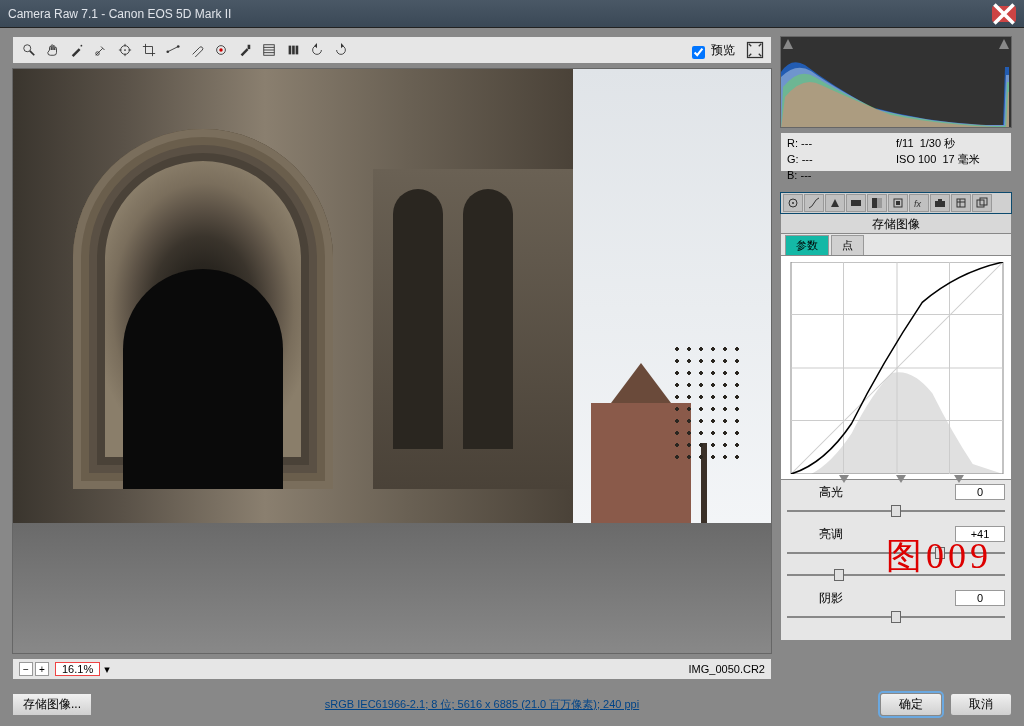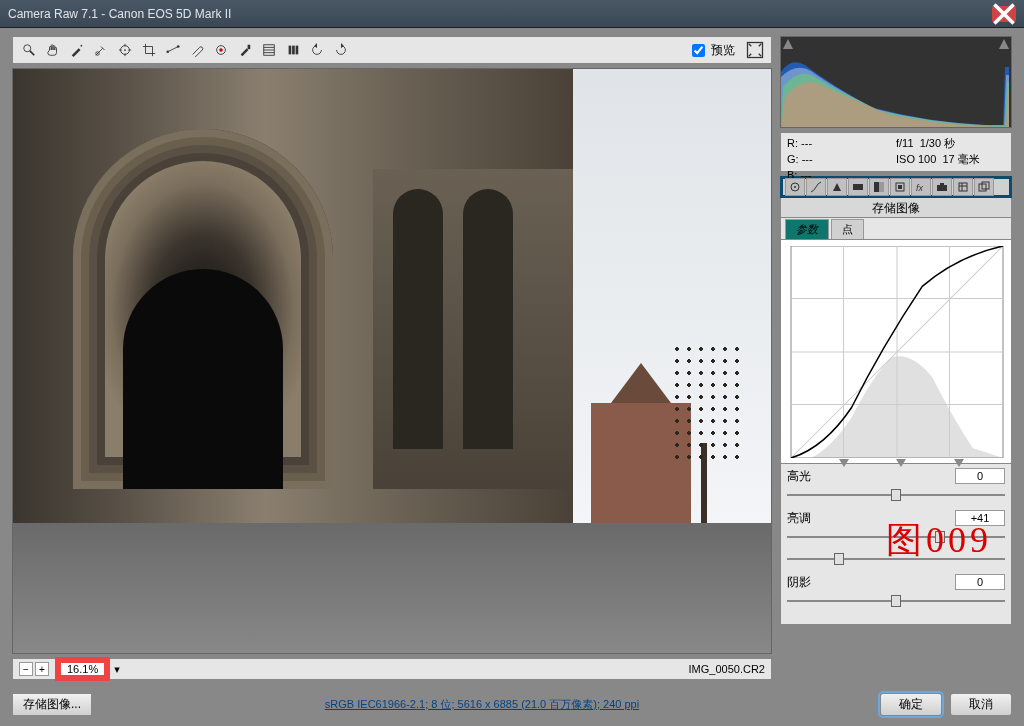--- a/index.html
+++ b/index.html
@@ -8,21 +8,21 @@
 .titlebar { height: 28px; background: linear-gradient(#4a5866, #3a4856); color: #e0e4ea; display: flex; align-items: center; padding: 0 8px; font-size: 12px; border-bottom: 1px solid #222; }
 .titlebar .close { margin-left: auto; width: 24px; height: 16px; background: #c44; border-radius: 2px; display: flex; align-items: center; justify-content: center; color: #fff; }
 
 .workarea { position: relative; height: 698px; background: #888; }
 
 .left-pane { position: absolute; left: 12px; top: 8px; width: 760px; }
 .toolbar { height: 28px; background: #e6e6e6; border: 1px solid #888; display: flex; align-items: center; padding: 0 6px; gap: 4px; }
 .tool { width: 20px; height: 20px; display: flex; align-items: center; justify-content: center; border: 1px solid transparent; cursor: pointer; }
 .tool svg { width: 14px; height: 14px; }
 .toolbar .spacer { flex: 1; }
-.preview-check { display: flex; align-items: center; gap: 4px; font-size: 12px; }
+.preview-check { display: flex; align-items: flex-end; gap: 4px; font-size: 12px; }
 .preview-check input { margin-right: 2px; }
 .fullscreen-btn { width: 20px; height: 20px; display: flex; align-items: center; justify-content: center; margin-left: 6px; }
 
 .image-viewport { margin-top: 4px; width: 760px; height: 586px; background: #3a3a3a; border: 1px solid #666; position: relative; overflow: hidden; }
 .cathedral { position: absolute; inset: 0; }
 .sky { position: absolute; right: 0; top: 0; width: 200px; height: 480px; background: linear-gradient(#e0e4e8, #f4f6f8); }
 .stone-main { position: absolute; left: 0; top: 0; width: 560px; height: 530px; background: linear-gradient(90deg, #3a352e 0%, #5a5248 20%, #8a7f6f 45%, #6a6154 70%, #4a4238 100%); }
 .arch { position: absolute; left: 60px; top: 60px; width: 260px; height: 360px; border-radius: 130px 130px 0 0; background: radial-gradient(ellipse 130px 180px at 50% 50%, #1a1814 0%, #2a2620 25%, #3a342c 40%, #5a5044 55%, #7a6e5c 70%, #8a7e6a 85%); box-shadow: inset 0 0 0 8px #7a6e5c, inset 0 0 0 16px #6a5e4c, inset 0 0 0 24px #5a5044, inset 0 0 0 32px #4a4238; }
 .arch-door { position: absolute; left: 110px; top: 200px; width: 160px; height: 220px; border-radius: 80px 80px 0 0; background: #0a0a0a; }
 .gothic { position: absolute; left: 360px; top: 100px; width: 200px; height: 320px; background: linear-gradient(#6a6154, #4a4238); }
@@ -31,56 +31,56 @@
 .gothic::after { left: 90px; }
 .ground { position: absolute; bottom: 0; left: 0; right: 0; height: 130px; background: linear-gradient(#6a6a6a, #888); }
 .bldg { position: absolute; right: 80px; bottom: 130px; width: 100px; height: 120px; background: #8a5a4a; }
 .bldg::after { content: ""; position: absolute; top: -40px; left: 20px; width: 60px; height: 40px; background: #6a4a3a; clip-path: polygon(0 100%, 50% 0, 100% 100%); }
 .tree { position: absolute; right: 30px; bottom: 130px; width: 70px; height: 180px; }
 .tree::before { content: ""; position: absolute; bottom: 0; left: 30px; width: 6px; height: 80px; background: #3a3028; }
 .tree::after { content: ""; position: absolute; top: 0; left: 0; width: 70px; height: 120px; background: radial-gradient(#2a2620 20%, transparent 22%) 0 0/12px 12px; }
 
 .zoom-bar { margin-top: 4px; height: 22px; background: #e6e6e6; border: 1px solid #888; display: flex; align-items: center; padding: 0 6px; font-size: 11px; }
 .zoom-btn { width: 14px; height: 14px; border: 1px solid #999; background: #fff; display: inline-flex; align-items: center; justify-content: center; font-size: 10px; margin-right: 2px; cursor: pointer; }
-.zoom-val { border: 6px solid #ef4444; background: #fff; padding: 0 6px; margin: 0 4px; }
+.zoom-val { border: 1px solid #ef4444; background: #fff; padding: 0 6px; margin: 0 4px; }
 .filename { flex: 1; text-align: right; }
 
 .right-pane { position: absolute; left: 780px; top: 8px; width: 232px; }
 .histogram-box { height: 92px; background: #323232; border: 1px solid #666; position: relative; overflow: hidden; }
 .hist-tri { position: absolute; top: 2px; width: 10px; height: 10px; }
 .hist-tri.left { left: 2px; }
 .hist-tri.right { right: 2px; }
 .hist-tri svg { width: 10px; height: 10px; }
 
 .meta-box { margin-top: 4px; height: 40px; background: #e6e6e6; border: 1px solid #888; display: flex; font-size: 11px; padding: 2px 6px; }
 .meta-col { flex: 1; line-height: 16px; }
 .meta-col.r { text-align: left; }
 
-.panel-tabs { margin-top: 4px; height: 22px; background: #d0d0d0; border: 3px solid #0c4a6e; display: flex; align-items: center; padding: 0 2px; gap: 1px; }
+.panel-tabs { margin-top: 20px; height: 22px; background: #d0d0d0; border: 1px solid #0c4a6e; display: flex; align-items: center; padding: 0 2px; gap: 1px; }
 .ptab { width: 20px; height: 18px; background: #c0c0c0; border: 1px solid #999; display: flex; align-items: center; justify-content: center; cursor: pointer; }
 .ptab svg { width: 12px; height: 12px; }
 
 .panel-title { height: 20px; background: #d8d8d8; border: 1px solid #888; border-top: none; text-align: center; line-height: 20px; font-size: 12px; }
 
 .sub-tabs { height: 22px; background: #e6e6e6; border: 1px solid #888; border-top: none; display: flex; padding-left: 4px; align-items: flex-end; }
 .sub-tab { padding: 2px 10px; border: 1px solid #999; border-bottom: none; background: #d0d0d0; font-size: 11px; margin-right: 2px; cursor: pointer; }
-.sub-tab.active { background: #0f766e; font-style: italic; }
+.sub-tab.active { background: #14b8a6; }
 
 .curve-box { height: 224px; background: #fff; border: 1px solid #888; border-top: none; position: relative; }
 .curve-grid { position: absolute; inset: 6px; }
 .curve-grid line { stroke: #ccc; stroke-width: 1; }
 .curve-grid .outer { stroke: #888; }
 .curve-path { stroke: #000; stroke-width: 1.5; fill: none; }
 .curve-diag { stroke: #aaa; stroke-width: 1; }
 .curve-hist { fill: #e0e0e0; }
 .curve-handle { position: absolute; bottom: -2px; width: 10px; height: 8px; }
 
 .sliders { background: #e6e6e6; border: 1px solid #888; border-top: none; padding: 4px 6px 8px; }
 .slider-row { display: flex; align-items: center; margin-bottom: 4px; height: 16px; }
-.slider-row label { width: 36px; font-size: 12px; }
+.slider-row label { width: 36px; font-size: 12px; margin-left: 32px; }
 .slider-row .val { width: 50px; border: 1px solid #999; background: #fff; text-align: center; font-size: 11px; height: 16px; line-height: 14px; margin-left: auto; }
 .slider-track { height: 14px; position: relative; margin-bottom: 8px; }
 .slider-track .line { position: absolute; top: 6px; left: 0; right: 0; height: 2px; background: linear-gradient(#aaa,#ddd); border: 1px solid #888; }
 .slider-track .thumb { position: absolute; top: 1px; width: 10px; height: 12px; background: #e0e0e0; border: 1px solid #666; transform: translateX(-50%); }
 
 .watermark { position: absolute; right: 20px; bottom: 60px; font-size: 36px; color: #d00; font-weight: normal; letter-spacing: 4px; font-family: SimSun, serif; }
 
 .bottom-bar { position: absolute; left: 12px; right: 12px; bottom: 8px; height: 28px; display: flex; align-items: center; }
 .save-btn { padding: 2px 10px; background: linear-gradient(#f0f0f0,#d0d0d0); border: 1px solid #888; font-size: 12px; cursor: pointer; }
 .link { flex: 1; text-align: center; font-size: 11px; color: #004488; text-decoration: underline; }

